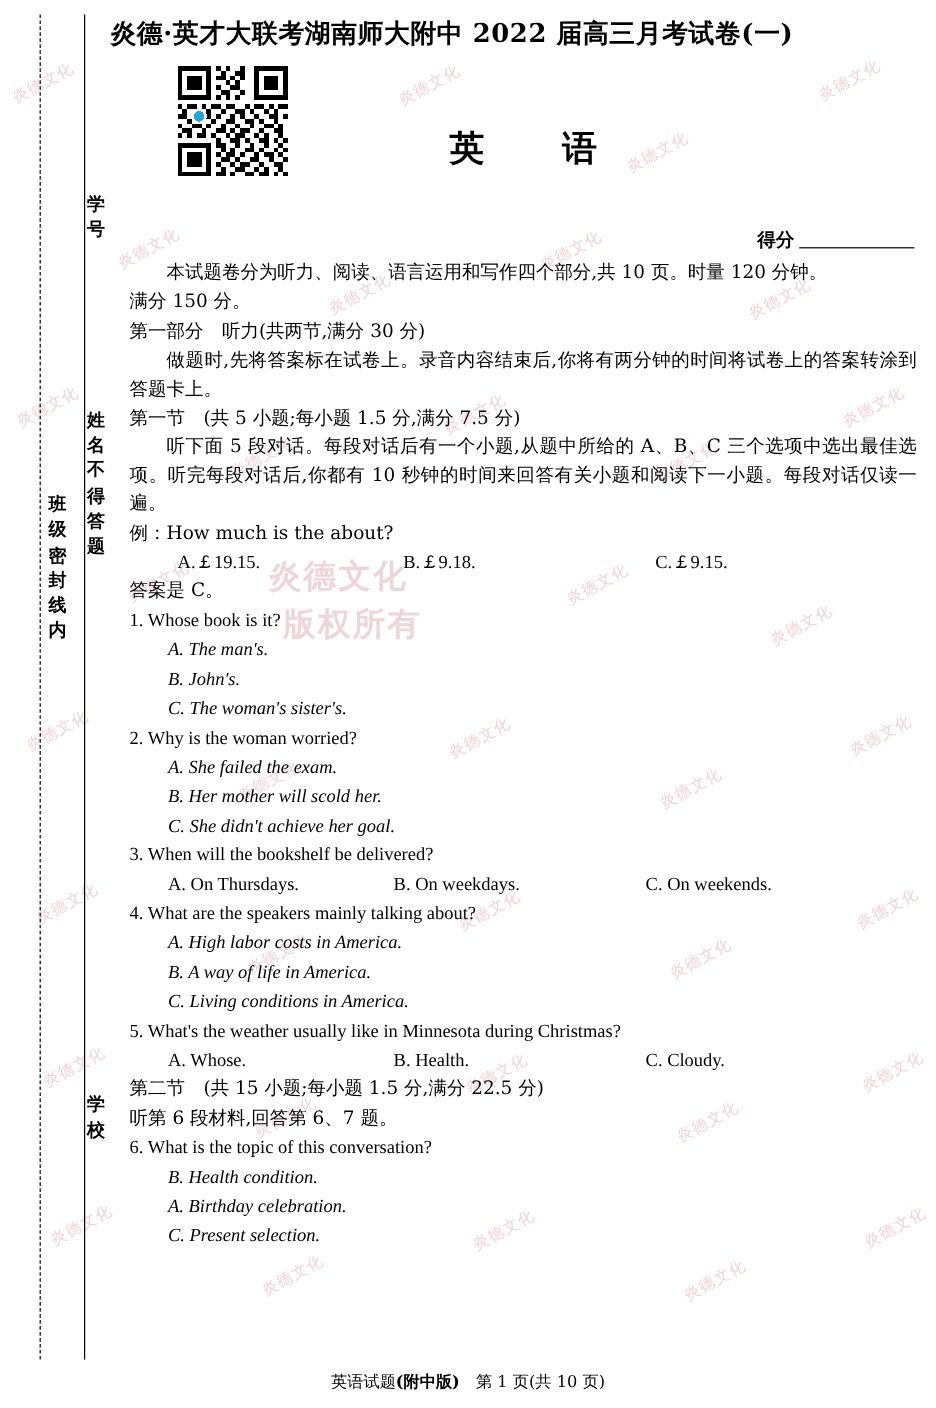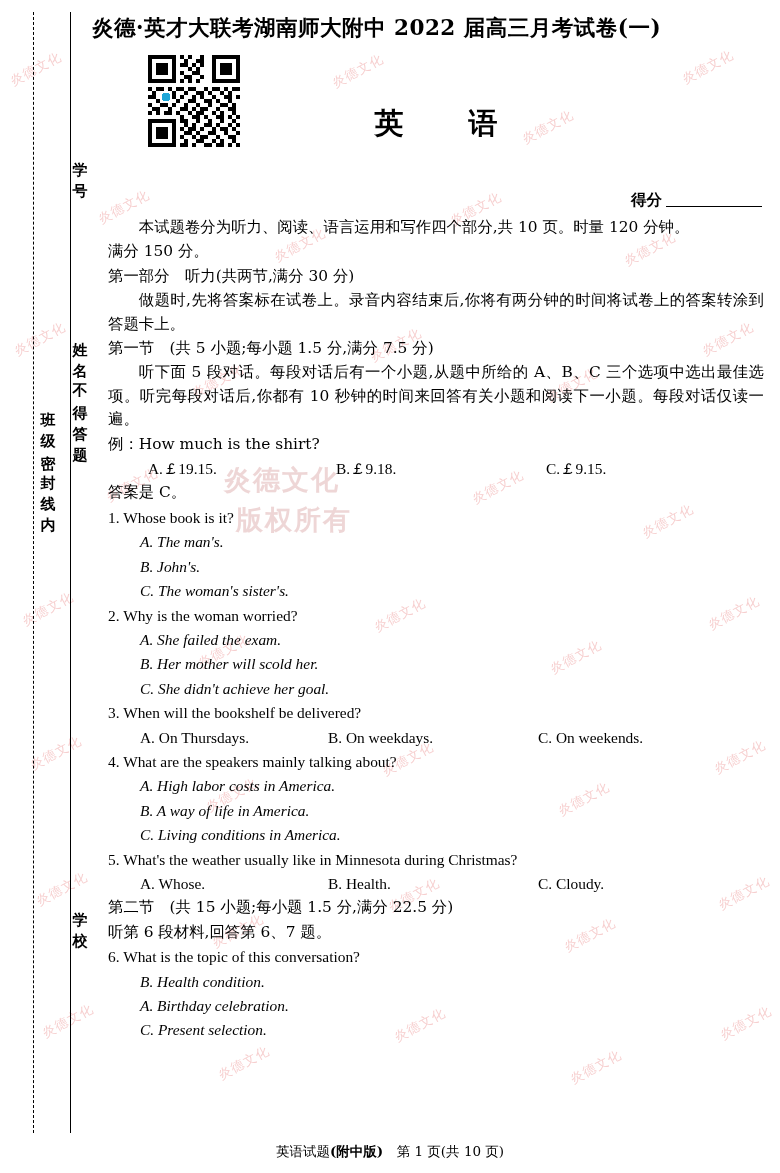--- a/index.html
+++ b/index.html
@@ -388,21 +388,21 @@
 
     <div class="p ind b">本试题卷分为听力、阅读、语言运用和写作四个部分,共 10 页。时量 120 分钟。</div>
     <div class="p b">满分 150 分。</div>
 
     <div class="p b" style="margin-top:0;">第一部分　听力(共两节,满分 30 分)</div>
     <div class="p ind b">做题时,先将答案标在试卷上。录音内容结束后,你将有两分钟的时间将试卷上的答案转涂到答题卡上。</div>
 
     <div class="p b">第一节　(共 5 小题;每小题 1.5 分,满分 7.5 分)</div>
     <div class="p ind b">听下面 5 段对话。每段对话后有一个小题,从题中所给的 A、B、C 三个选项中选出最佳选项。听完每段对话后,你都有 10 秒钟的时间来回答有关小题和阅读下一小题。每段对话仅读一遍。</div>
 
-    <div class="p b">例：How much is the shirt?</div>
+    <div class="p b">例：How much is the about?</div>
     <div class="opts">
       <span class="o1"></span>
       <span class="o2">A.￡19.15.</span>
       <span class="o3">B.￡9.18.</span>
       <span class="o4">C.￡9.15.</span>
     </div>
     <div class="p b">答案是 C。</div>
 
     <div class="lst">
       <div class="p q"><span>1.</span> <span>Whose book is it?</span></div>

